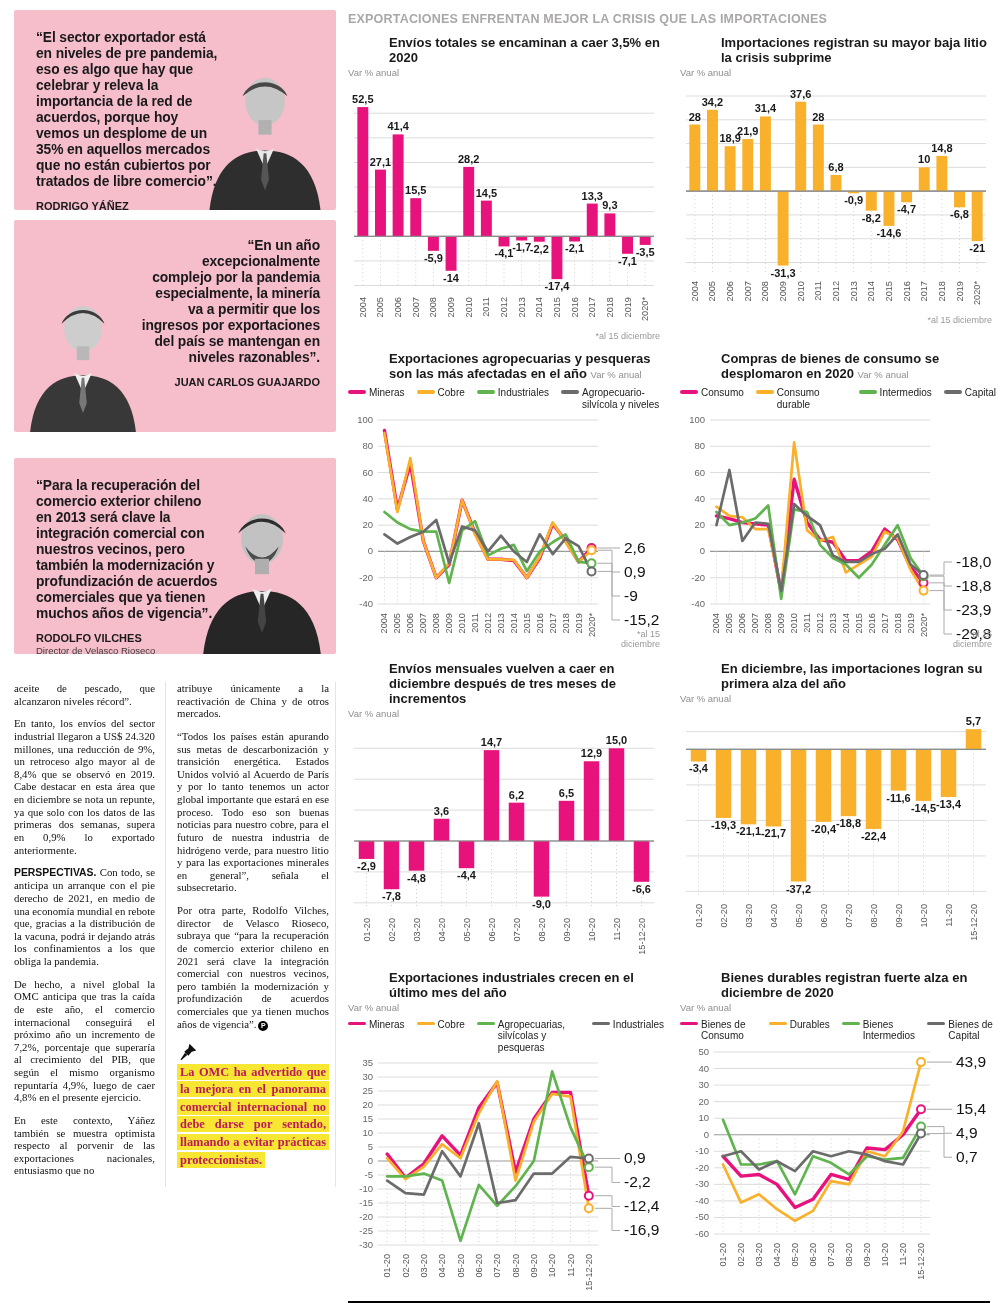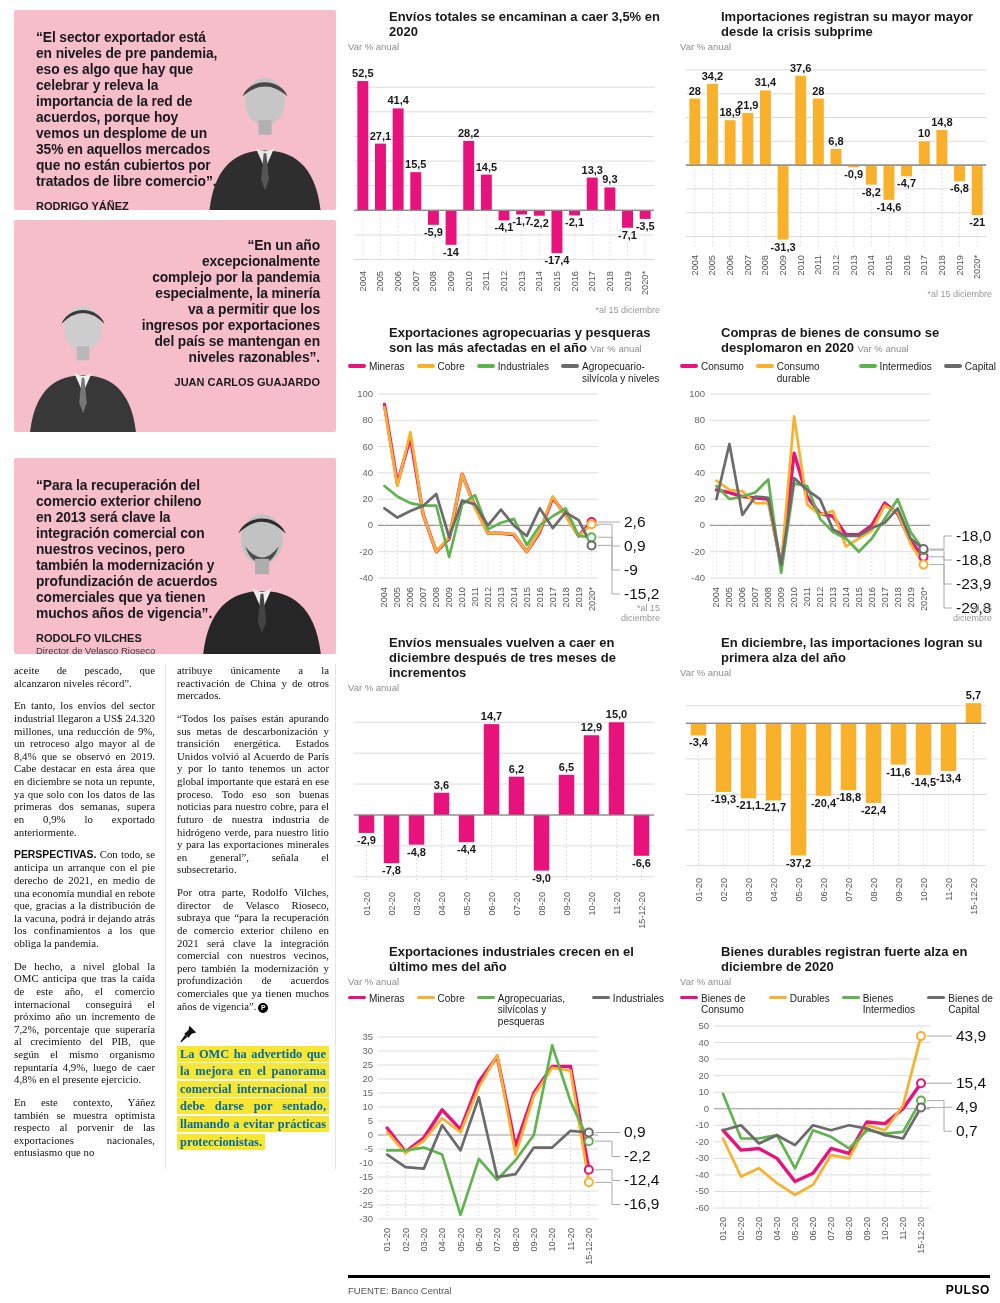--- a/index.html
+++ b/index.html
@@ -17,32 +17,32 @@
   .qb2 .q-text{padding-left:118px;text-align:right;}
   .qb3 .q-text{padding-right:104px;}
   .q-author{font-weight:700;font-size:11px;line-height:1.2;color:#19191b;margin-top:10px;}
   .q-role{font-size:9.5px;line-height:1.25;color:#3a3a3a;}
   .qb2 .q-author,.qb2 .q-role{text-align:right;}
   .portrait{position:absolute;bottom:0;}
   .qb1 .portrait{right:4px;width:134px;height:152px;}
   .qb2 .portrait{left:6px;width:126px;height:156px;}
   .qb3 .portrait{right:4px;width:140px;height:164px;}
   
-  .article{margin-top:10px;display:grid;grid-template-columns:1fr 1fr;column-gap:11px;
+  .article{margin-top:28px;display:grid;grid-template-columns:1fr 1fr;column-gap:11px;
            border-right:1px solid #e4e4e4;padding-right:6px;}
   .acol{font-family:"Liberation Serif",serif;font-size:10.8px;line-height:1.17;
         text-align:justify;color:#111;}
   .acol-1{border-right:1px solid #e4e4e4;padding-right:10px;}
   .acol p{margin:0 0 10px 0;}
   .lead{font-family:"Liberation Sans",sans-serif;font-weight:700;font-size:10.4px;}
   .endmark{display:inline-block;width:10px;height:10px;border-radius:50%;background:#000;
            color:#fff;font:700 7px/10px "Liberation Sans",sans-serif;text-align:center;margin-left:2px;}
   .hl-wrap{margin-top:12px;}
   .pin-icon{display:block;margin:0 0 3px 2px;}
-  .hl{font-family:"Liberation Serif",serif;font-weight:700;font-size:12.4px;line-height:1.42;color:#0369a1;}
+  .hl{font-family:"Liberation Serif",serif;font-weight:700;font-size:12.4px;line-height:1.42;color:#be185d;}
   .hl-bg{background:#f7e733;padding:1px 3px;-webkit-box-decoration-break:clone;box-decoration-break:clone;}
   
   .charts-col{flex:1;min-width:0;}
   .kicker{font-weight:700;font-size:12.5px;color:#a9a7a8;letter-spacing:.2px;margin:2px 0 10px 0;}
   .charts-grid{display:grid;grid-template-columns:316px 316px;column-gap:16px;row-gap:10px;}
   .chart-module{overflow:visible;}
   .m-r1{min-height:293px;} .m-r2{min-height:300px;} .m-r3{min-height:290px;} .m-r4{min-height:308px;}
   .c-title{font-weight:700;font-size:13px;line-height:1.15;color:#19191b;margin:0 0 1px 0;padding-left:41px;}
   .c-sub,.sub-inline{font-weight:400;font-size:9.5px;line-height:1.2;color:#8f8f8f;}
   .c-sub{margin-bottom:2px;}
@@ -129,20 +129,21 @@
           <svg class="pin-icon" width="18" height="18" viewBox="0 0 24 24">
             <path fill="#111" d="M14 1 L23 10 L17 11.5 L12.5 17 L7 11.5 L12.5 7 Z M8 13 L11 16 L3 23 L2 22 Z"></path>
           </svg>
           <div class="hl"><span class="hl-bg">La OMC ha advertido que la mejora en el panorama comercial internacional no debe darse por sentado, llamando a evitar prácticas proteccionistas.</span></div>
         </div>
       </div>
     </div>
   </aside>
 
   <main class="charts-col">
+    <div class="kicker">EXPORTACIONES ENFRENTAN MEJOR LA CRISIS QUE LAS IMPORTACIONES</div>
 
     <div class="charts-grid">
 
       <section class="chart-module m-r1">
         <h3 class="c-title">Envíos totales se encaminan a caer 3,5% en 2020</h3>
         <div class="c-sub">Var % anual</div>
         <svg id="svg-c1" class="c-svg" width="316" height="262" viewBox="0 0 316 262">
             <line x1="6" x2="306" y1="205.53846153846155" y2="205.53846153846155" stroke="#dcdcdc" stroke-width="1"></line>
             <line x1="6" x2="306" y1="180.9230769230769" y2="180.9230769230769" stroke="#dcdcdc" stroke-width="1"></line>
             <line x1="6" x2="306" y1="156.3076923076923" y2="156.3076923076923" stroke="#999" stroke-width="1.2"></line>
@@ -218,21 +219,21 @@
             <text x="226.58823529411765" y="172.47692307692307" text-anchor="middle" class="vlab">-2,1</text>
             <text x="244.23529411764707" y="119.56923076923077" text-anchor="middle" class="vlab">13,3</text>
             <text x="261.88235294117646" y="129.41538461538462" text-anchor="middle" class="vlab">9,3</text>
             <text x="279.5294117647059" y="184.7846153846154" text-anchor="middle" class="vlab">-7,1</text>
             <text x="297.1764705882353" y="175.92307692307693" text-anchor="middle" class="vlab">-3,5</text>
             <text x="312" y="259" text-anchor="end" class="fnote">*al 15 diciembre</text>
           </svg>
       </section>
 
       <section class="chart-module m-r1">
-        <h3 class="c-title">Importaciones registran su mayor mayor desde la crisis subprime</h3>
+        <h3 class="c-title">Importaciones registran su mayor baja litio la crisis subprime</h3>
         <div class="c-sub">Var % anual</div>
         <svg id="svg-c2" class="c-svg" width="316" height="246" viewBox="0 0 316 246">
             <line x1="6" x2="306" y1="182.48648648648648" y2="182.48648648648648" stroke="#dcdcdc" stroke-width="1"></line>
             <line x1="6" x2="306" y1="158.7027027027027" y2="158.7027027027027" stroke="#dcdcdc" stroke-width="1"></line>
             <line x1="6" x2="306" y1="134.9189189189189" y2="134.9189189189189" stroke="#dcdcdc" stroke-width="1"></line>
             <line x1="6" x2="306" y1="111.13513513513514" y2="111.13513513513514" stroke="#999" stroke-width="1.2"></line>
             <line x1="6" x2="306" y1="87.35135135135135" y2="87.35135135135135" stroke="#dcdcdc" stroke-width="1"></line>
             <line x1="6" x2="306" y1="63.56756756756757" y2="63.56756756756757" stroke="#dcdcdc" stroke-width="1"></line>
             <line x1="6" x2="306" y1="39.78378378378379" y2="39.78378378378379" stroke="#dcdcdc" stroke-width="1"></line>
             <line x1="6" x2="306" y1="16" y2="16" stroke="#dcdcdc" stroke-width="1"></line>

